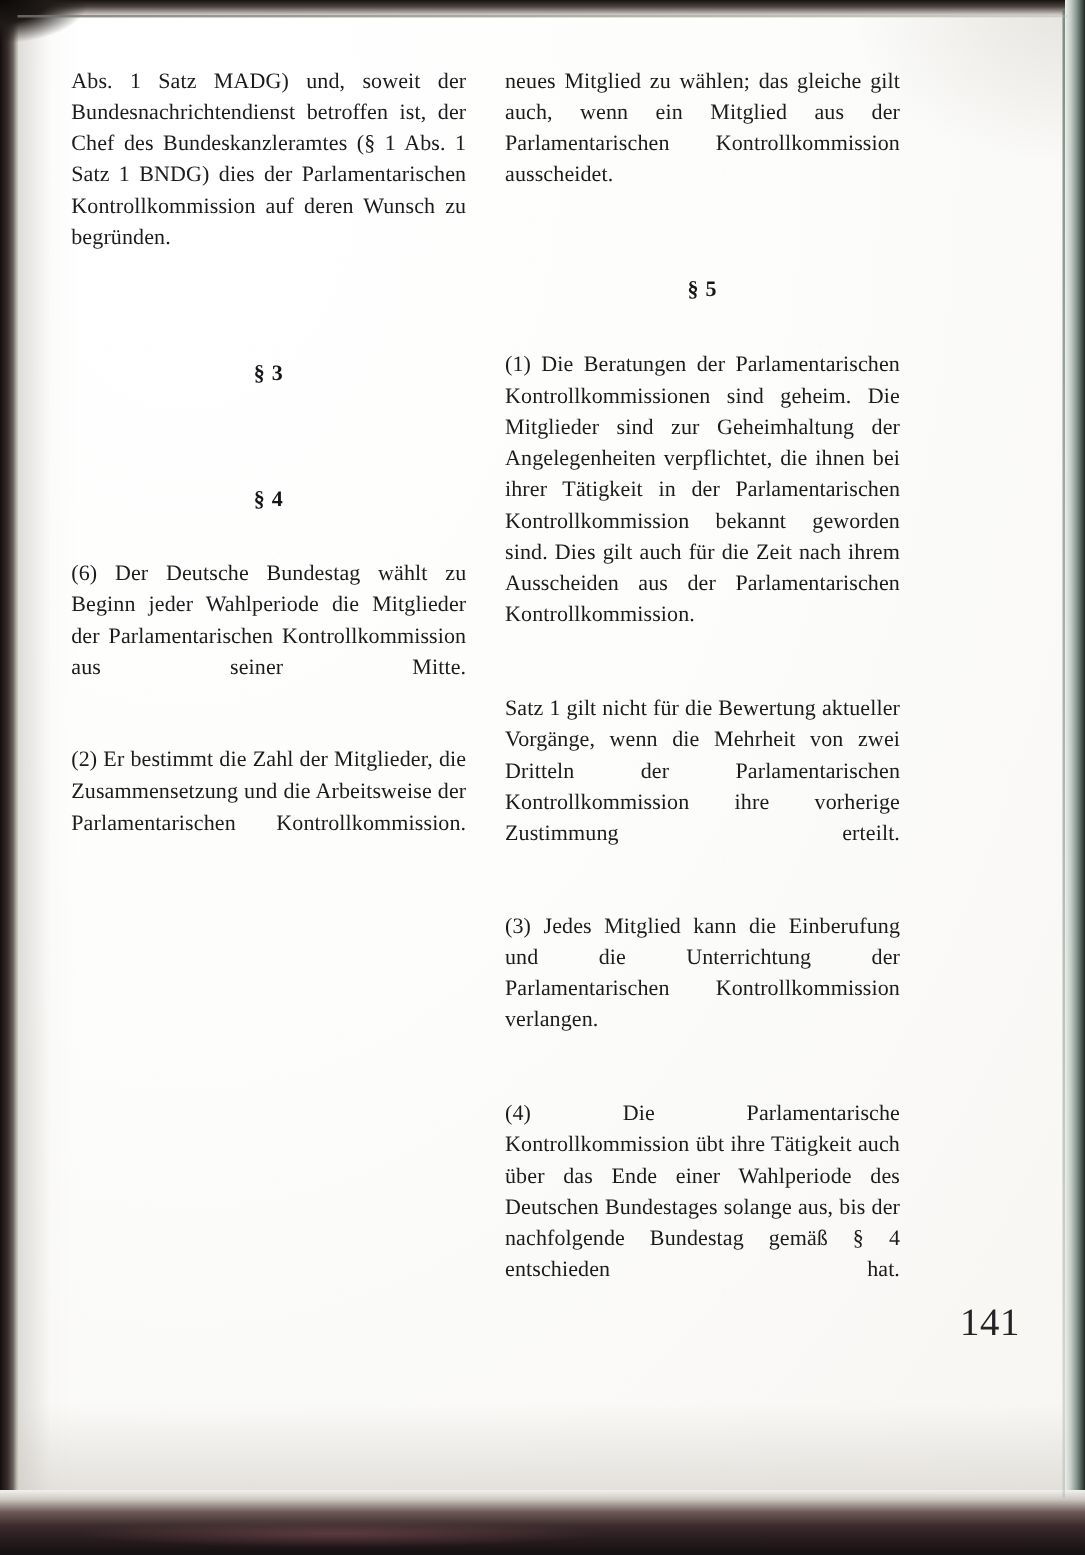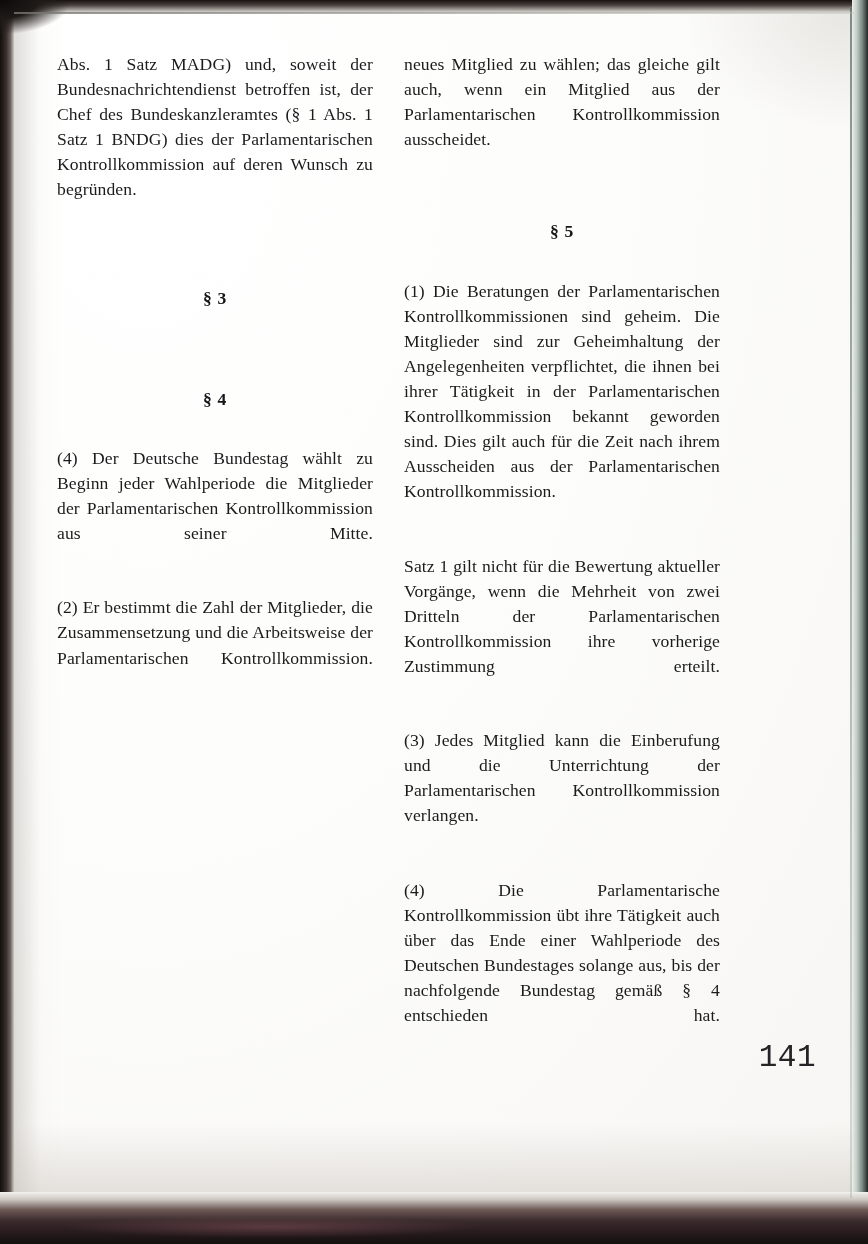--- a/index.html
+++ b/index.html
@@ -169,21 +169,21 @@
 
   
   #folio {
     position: absolute;
     right: 52px;
     top: 1040px;
     font-size: 31px;
     letter-spacing: 0.5px;
     color: #242427;
     z-index: 4;
-    font-family: Liberation Mono, monospace;
+    font-family: Liberation Serif, serif;
   }
 
   
   #grain {
     position: absolute;
     left: 14px; top: 13px;
     width: 838px; height: 1180px;
     z-index: 4;
     pointer-events: none;
     opacity: 0.30;
@@ -218,21 +218,21 @@
 
       <div class="spacer-lg"></div>
 
 
       <div class="spacer-sm"></div>
 
       <h2 class="section-head">§ 4</h2>
 
       <div class="spacer-md"></div>
 
-      <p class="para">(4) Der Deutsche Bundestag wählt zu Beginn jeder Wahlperiode die Mitglieder der Parlamentarischen Kontrollkommission aus seiner Mitte.</p>
+      <p class="para">(6) Der Deutsche Bundestag wählt zu Beginn jeder Wahlperiode die Mitglieder der Parlamentarischen Kontrollkommission aus seiner Mitte.</p>
 
       <p class="para">(2) Er bestimmt die Zahl der Mitglieder, die Zusammensetzung und die Arbeitsweise der Parlamentarischen Kontrollkommission.</p>
 
 
 
     </div>
 
     <div class="column right">
 
       <p class="para">neues Mitglied zu wählen; das gleiche gilt auch, wenn ein Mitglied aus der Parlamentarischen Kontrollkommission ausscheidet.</p>

